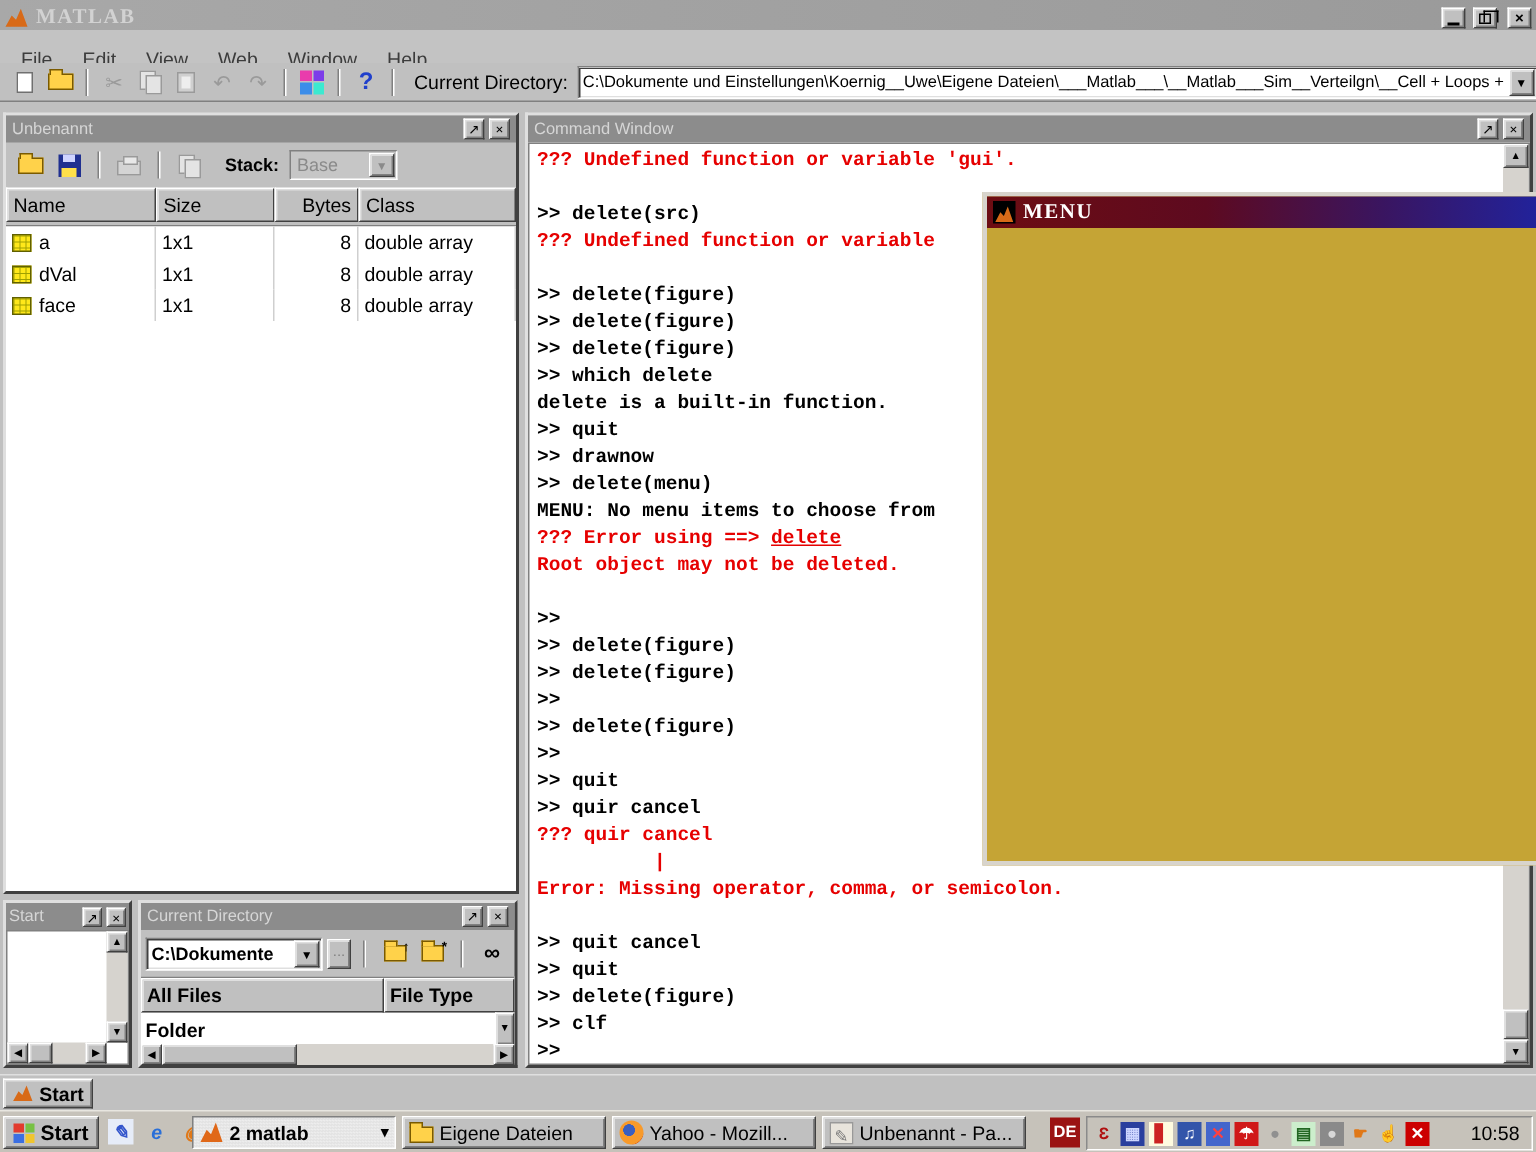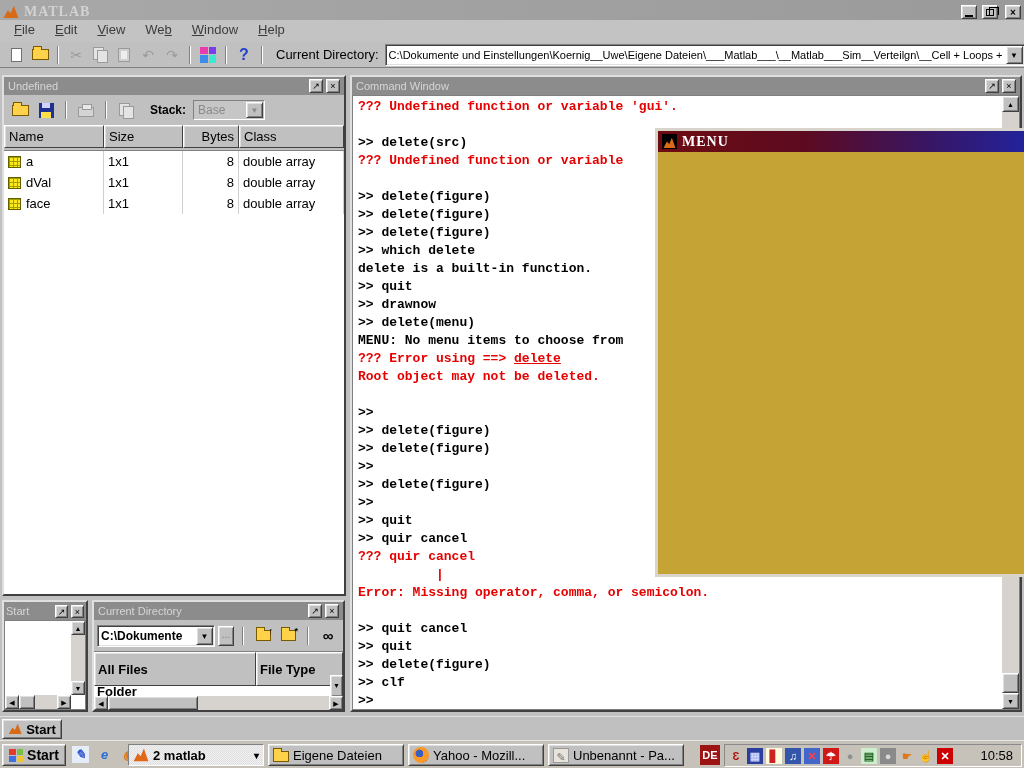--- a/index.html
+++ b/index.html
@@ -13,21 +13,21 @@
   .pt-label{flex:1;white-space:nowrap;overflow:hidden}
   .pt-btn{width:14px;height:14px;font-size:9px;line-height:13px;text-align:center;color:#000;flex:none}
   
   #titlebar{position:absolute;left:0;top:0;width:1024px;height:20px;background:linear-gradient(90deg,#a8a8a8,#9a9a9a);display:flex;align-items:center;padding:12px 3px;gap:5px}
   #title-text{font-family:"Liberation Serif",serif;font-weight:bold;font-size:14px;color:#d2d2d2;letter-spacing:1px;flex:1}
   .cap-btn{width:16px;height:14px;display:flex;align-items:center;justify-content:center;font-size:10px;font-weight:bold}
   .glyph-min{width:8px;height:2px;background:#000;margin-top:7px}
   .glyph-restore{width:8px;height:7px;border:1px solid #000;position:relative;background:#c0c0c0}
   .glyph-restore::before{content:"";position:absolute;left:2px;top:-3px;width:8px;height:7px;border:1px solid #000;border-bottom:none;background:transparent}
   .mlogo{display:inline-block;background:#d86a18;clip-path:polygon(4% 92%,30% 38%,48% 58%,68% 6%,96% 92%)}
-  #menubar{position:absolute;left:0;top:20px;width:1024px;height:39px;background:#c3c3c3;border-bottom:1px solid #8a8a8a;display:flex;padding-left:4px}
+  #menubar{position:absolute;left:0;top:20px;width:1024px;height:39px;background:#c3c3c3;border-bottom:1px solid #8a8a8a;display:flex;align-items:center;padding-left:4px}
   .menu-item{font-size:13px;color:#3c3c3c;padding:2px 10px}
   .menu-item u{text-decoration:underline}
   #toolbar{position:absolute;left:0;top:42px;width:1024px;height:26px;background:#c0c0c0;border-bottom:1px solid #808080;display:flex;align-items:center;padding-left:4px}
   .tbtn{width:24px;height:22px;display:flex;align-items:center;justify-content:center;flex:none}
   .tsep{width:2px;height:18px;border-left:1px solid #808080;border-right:1px solid #fff;margin:0 5px;flex:none}
   .g{font-size:14px;line-height:14px}
   .gray{color:#9a9a9a}
   .help{color:#2040cc;font-weight:bold;font-size:16px}
   .i-doc{width:11px;height:14px;background:#fff;border:1px solid #707070}
   .i-openfolder{width:17px;height:11px;background:#ffd24a;border:1px solid #7a5a00;position:relative}
@@ -88,21 +88,21 @@
   #cdp-value{flex:1;font-size:12px;font-weight:bold;white-space:nowrap;overflow:hidden;padding-left:3px}
   #cdp-browse{width:16px;height:20px;text-align:center;font-size:10px;line-height:16px;color:#808080}
   .cd-tool{width:22px;height:20px;display:flex;align-items:center;justify-content:center;position:relative}
   .css-folder{display:inline-block;width:15px;height:11px;background:#ffd24a;border:1px solid #7a5a00;position:relative;flex:none}
   .css-folder::before{content:"";position:absolute;top:-4px;left:-1px;width:7px;height:3px;background:#ffd24a;border:1px solid #7a5a00;border-bottom:none}
   .ovl{position:absolute;font-size:9px;font-weight:bold;right:1px;top:0;color:#000}
   .cd-grid{position:absolute;left:0;right:0;top:49px;bottom:14px;background:#fff;border-top:1px solid #808080}
   .cd-header{display:flex;height:23px}
   .d0{width:162px}.d1{flex:1}
   .cd-row{display:flex;height:22px;background:#fff}
-  .cd-cell{font-size:13px;font-weight:bold;display:flex;align-items:center;padding:16px 3px;white-space:nowrap;overflow:hidden}
+  .cd-cell{font-size:13px;font-weight:bold;display:flex;align-items:center;padding:5px 3px;white-space:nowrap;overflow:hidden}
   .css-folder + *{margin-left:4px}
   #cd-scrolldown{position:absolute;right:0;top:23px;width:13px;height:22px}
   
   #menuwin{position:absolute;left:655px;top:128px;width:369px;height:449px;z-index:50;border:3px solid #d8d4cc;border-right:none;background:#c5a435}
   #menuwin-title{height:21px;background:linear-gradient(90deg,#6d0d12 0%,#5d0a20 40%,#3a1560 72%,#22229a 100%);display:flex;align-items:center;padding:0 4px;gap:5px}
   #menuwin-label{font-family:"Liberation Serif",serif;font-weight:bold;font-size:14px;color:#fff;letter-spacing:1px}
   .micon{width:15px;height:15px;background:#000;display:flex;align-items:flex-end;justify-content:center}
   
   #mstart-strip{position:absolute;left:0;top:716px;width:1024px;height:24px;background:#c0c0c0;border-top:1px solid #dfdfdf}
   #mstart-btn{position:absolute;left:2px;top:2px;width:60px;height:20px;display:flex;align-items:center;justify-content:center;gap:4px;font-size:13px;font-weight:bold}
@@ -196,21 +196,21 @@
   <span id="cd-label">Current Directory:</span>
   <div id="cd-combo" class="sunk">
     <span id="cd-path">C:\Dokumente und Einstellungen\Koernig__Uwe\Eigene Dateien\___Matlab___\__Matlab___Sim__Verteilgn\__Cell + Loops + Find +</span>
     <span class="combo-arrow b3">▼</span>
   </div>
 
 </div>
 
 <div id="workspace" class="panel">
   <div class="panel-title">
-    <span class="pt-label">Undefined</span>
+    <span class="pt-label">Unbenannt</span>
     <span class="pt-btn b3">↗</span>
     <span class="pt-btn b3">×</span>
   </div>
   <div class="mini-toolbar">
     <span class="tbtn">
         <span class="i-openfolder"></span>
       </span>
     <span class="tbtn">
         <span class="i-floppy"></span>
       </span>

